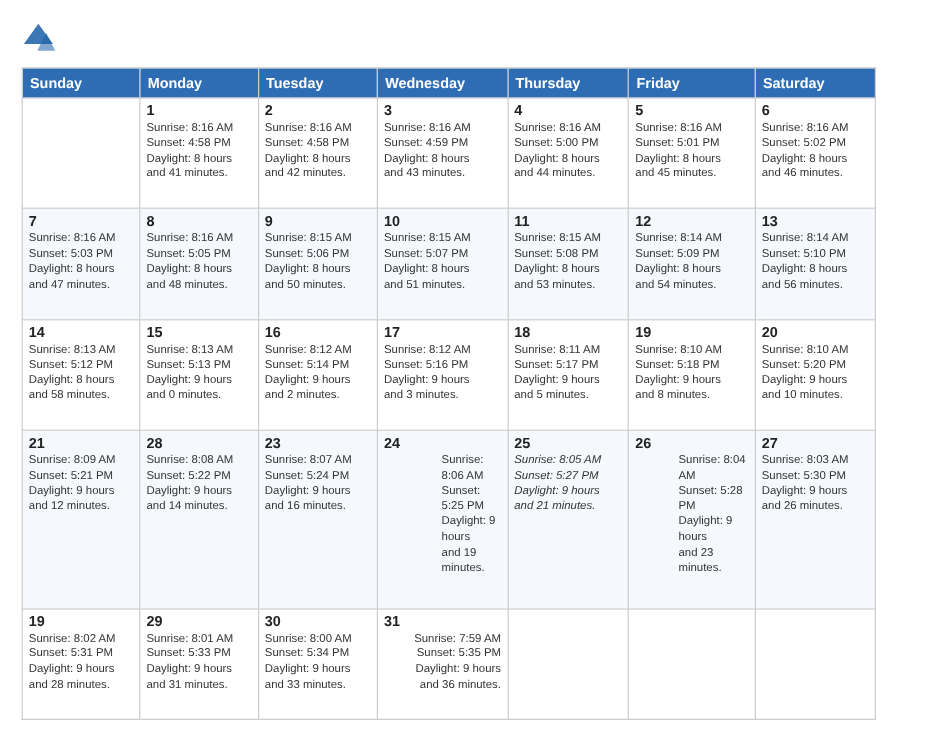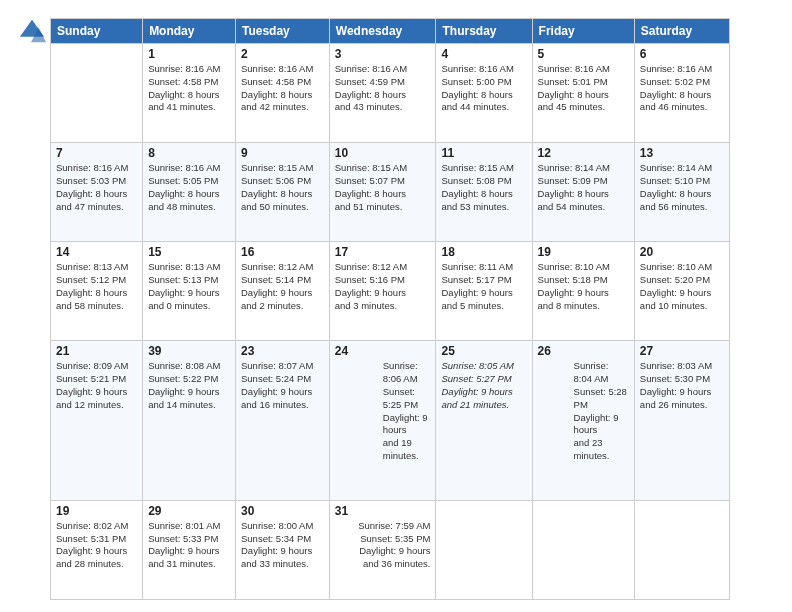--- a/index.html
+++ b/index.html
@@ -8,21 +8,21 @@
       height: 612px;
       font-family: Arial, sans-serif;
       background: #fff;
       overflow: hidden;
     }
     .page {
       width: 748px;
       height: 612px;
       padding: 18px 18px 12px 18px;
       display: flex;
-      flex-direction: row;
+      flex-direction: column;
     }
     .header {
       display: flex;
       justify-content: space-between;
       align-items: flex-start;
       margin-bottom: 10px;
     }
     .logo {
       display: flex;
       align-items: center;
@@ -284,21 +284,21 @@
         </tr>
         <tr>
           <td>
             <div class="day-number">21</div>
             <div class="day-info" style="white-space: pre-line;">Sunrise: 8:09 AM
 Sunset: 5:21 PM
 Daylight: 9 hours
 and 12 minutes.</div>
           </td>
           <td>
-            <div class="day-number">39</div>
+            <div class="day-number">28</div>
             <div class="day-info" style="white-space: pre-line;">Sunrise: 8:08 AM
 Sunset: 5:22 PM
 Daylight: 9 hours
 and 14 minutes.</div>
           </td>
           <td>
             <div class="day-number">23</div>
             <div class="day-info" style="white-space: pre-line;">Sunrise: 8:07 AM
 Sunset: 5:24 PM
 Daylight: 9 hours

